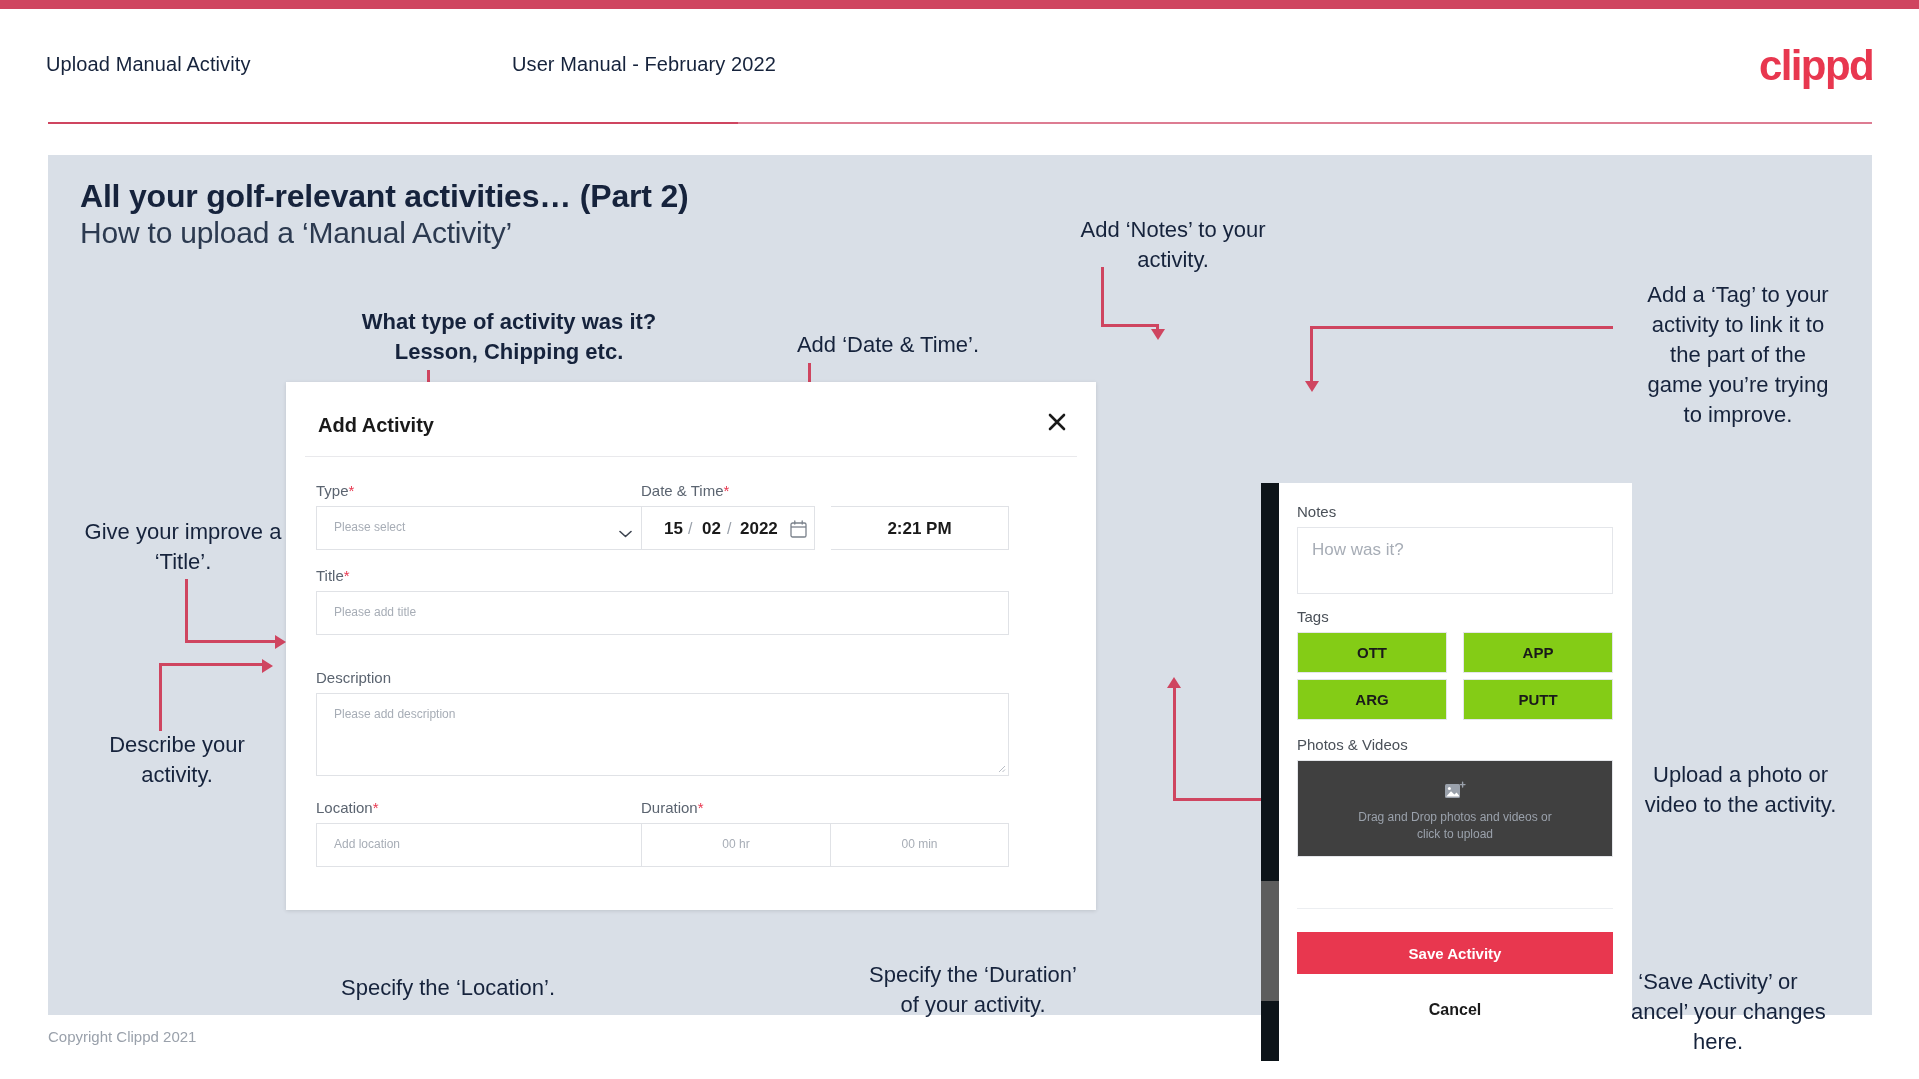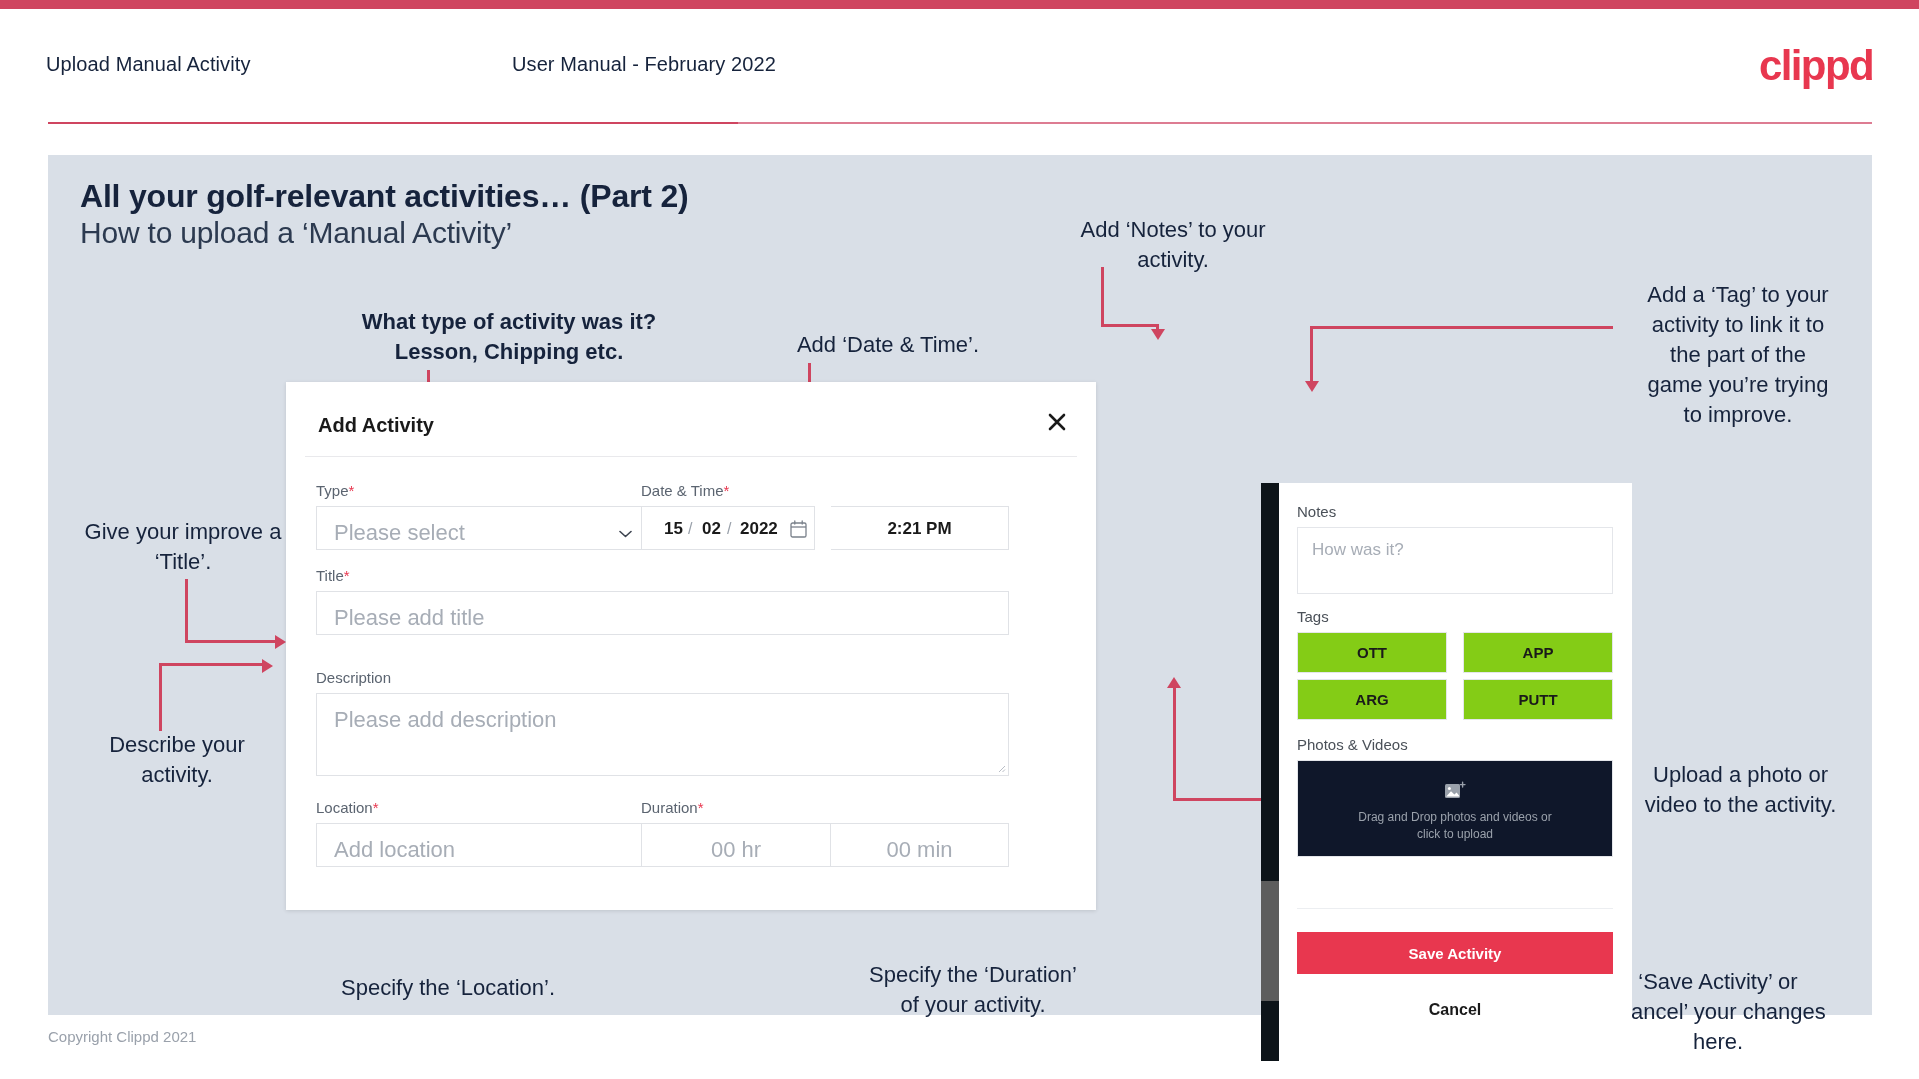--- a/index.html
+++ b/index.html
@@ -39,40 +39,40 @@
   .dialog{position:absolute;left:238px;top:227px;width:810px;height:528px;background:#fff;
           box-shadow:0 1px 4px rgba(0,0,0,.12);}
   .dlg-title{position:absolute;left:32px;top:32px;font-size:20px;font-weight:700;color:#1a1a1a;}
   .dlg-close{position:absolute;right:24px;top:25px;width:30px;height:30px;cursor:pointer;}
   .dlg-close svg{display:block;}
   .dlg-rule{position:absolute;left:19px;top:74px;width:772px;height:1px;background:#e9e9ec;}
 
   .fld-label{position:absolute;font-size:15px;color:#5b6470;}
   .req{color:#e8374f;font-size:15px;}
   .inp{position:absolute;border:1px solid #e0e2e6;background:#fff;box-sizing:border-box;}
-  .ph{position:absolute;font-size:22px;color:#a7adb6;}
+  .ph{position:absolute;font-size:12px;color:#a7adb6;}
   .val{position:absolute;font-size:17px;color:#1a1a1a;font-weight:700;}
   .slash{position:absolute;font-size:16px;color:#9aa1ab;}
   .chev{position:absolute;right:16px;top:50%;margin-top:-4px;width:13px;height:8px;}
   .cal{position:absolute;width:17px;height:18px;}
 
   
   .phone{position:absolute;left:1213px;top:328px;width:351px;height:578px;}
   .ph-edge{position:absolute;top:0;width:18px;height:578px;background:#0d1419;}
   .ph-edge.l{left:0;}
   .ph-edge.r{right:0;}
   .ph-btn{position:absolute;width:18px;background:#5d5d5d;}
   .ph-screen{position:absolute;left:18px;top:0;width:353px;height:578px;background:#fff;}
 
   .p-label{position:absolute;font-size:15px;color:#4a5058;}
   .p-box{position:absolute;border:1px solid #e4e6ea;background:#fff;box-sizing:border-box;}
   .p-ph{position:absolute;font-size:17px;color:#a7adb6;}
   .tag{position:absolute;border:1px solid #e4e6ea;background:#84cc16;box-sizing:border-box;
        display:flex;align-items:center;justify-content:center;font-size:15px;font-weight:700;color:#1a1a1a;}
-  .drop{position:absolute;border:1px solid #e4e6ea;background:#0f172a;box-sizing:border-box;}
+  .drop{position:absolute;border:1px solid #e4e6ea;background:#404040;box-sizing:border-box;}
   .drop-txt{position:absolute;left:0;right:0;text-align:center;font-size:12px;color:#9aa1ab;line-height:17px;}
   .p-rule{position:absolute;height:1px;background:#eceef1;}
   .save-btn{position:absolute;background:#e8374f;color:#fff;font-size:15px;font-weight:700;
             display:flex;align-items:center;justify-content:center;cursor:pointer;}
   .cancel-btn{position:absolute;font-size:16px;font-weight:700;color:#1a1a1a;text-align:center;cursor:pointer;}
 
   
   .footer{position:absolute;left:48px;top:1028px;font-size:15px;color:#9aa1ab;}
 </style>
 </head>

